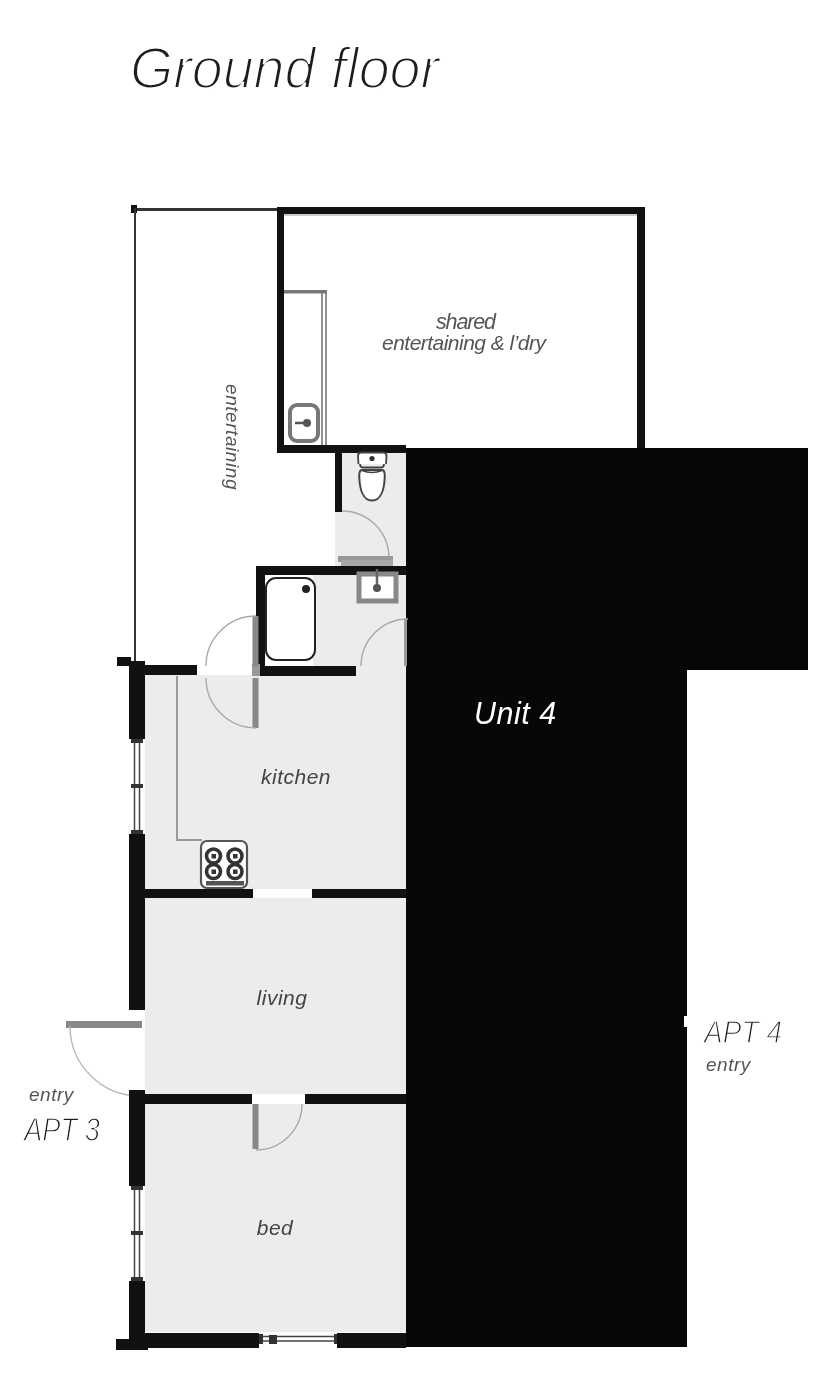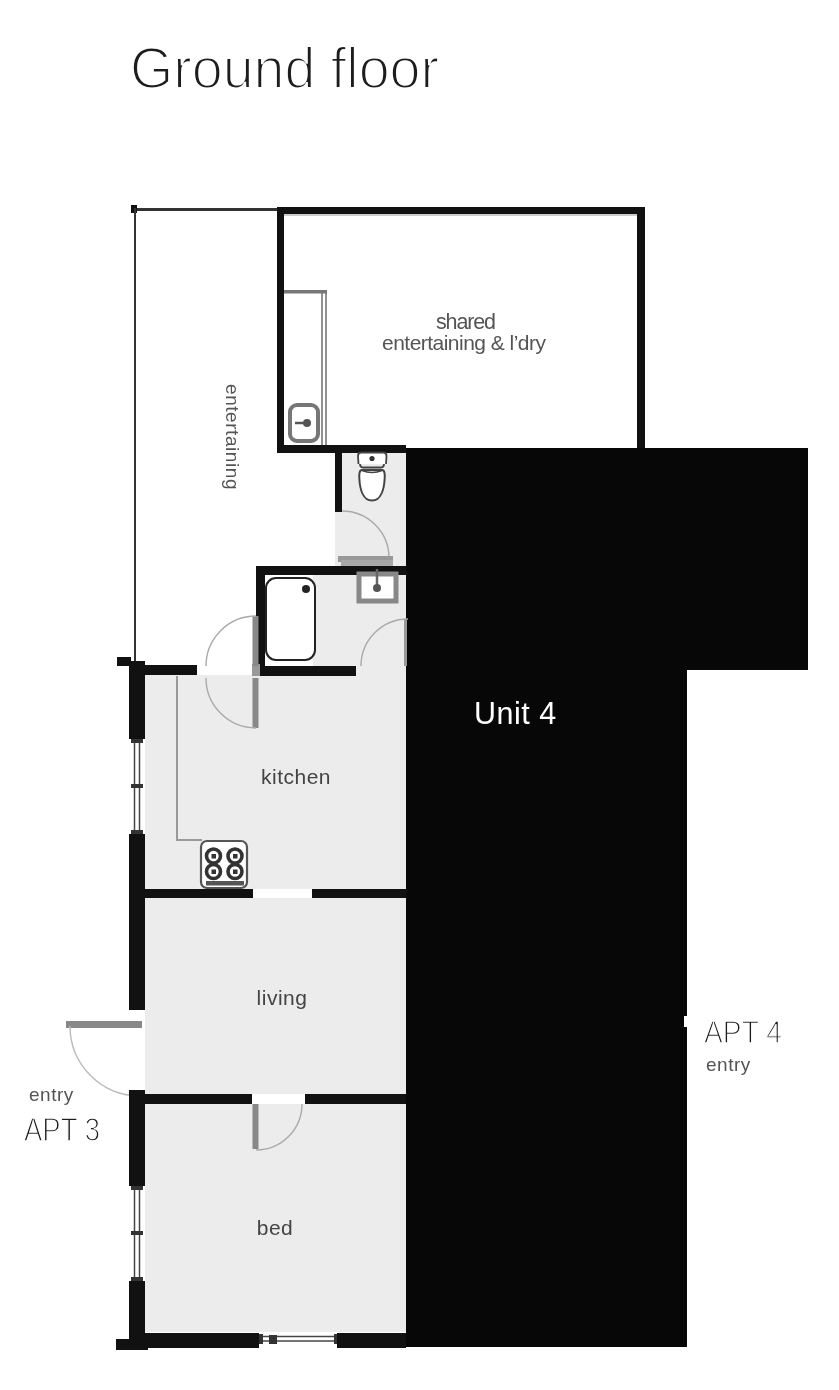--- a/index.html
+++ b/index.html
@@ -1,17 +1,17 @@
 <!DOCTYPE html>
 <html><head>
 <meta charset="utf-8">
 <style>
   html,body{margin:0;padding:0;background:#fff;}
   #page{position:relative;width:839px;height:1390px;background:#fff;overflow:hidden;
-        font-family:"Liberation Sans",sans-serif;}
+        font-family:"Liberation Sans",sans-serif;font-style:italic;}
   svg{position:absolute;left:0;top:0;}
   text{font-family:"Liberation Sans",sans-serif;}
 </style>
 </head>
 <body>
 <div id="page">
 <svg width="839" height="1390" viewBox="0 0 839 1390">
 
 <text x="130" y="88" font-size="57" fill="#1d1d1d" textLength="309" lengthAdjust="spacingAndGlyphs" stroke="#fff" stroke-width="2">Ground floor</text>
 

